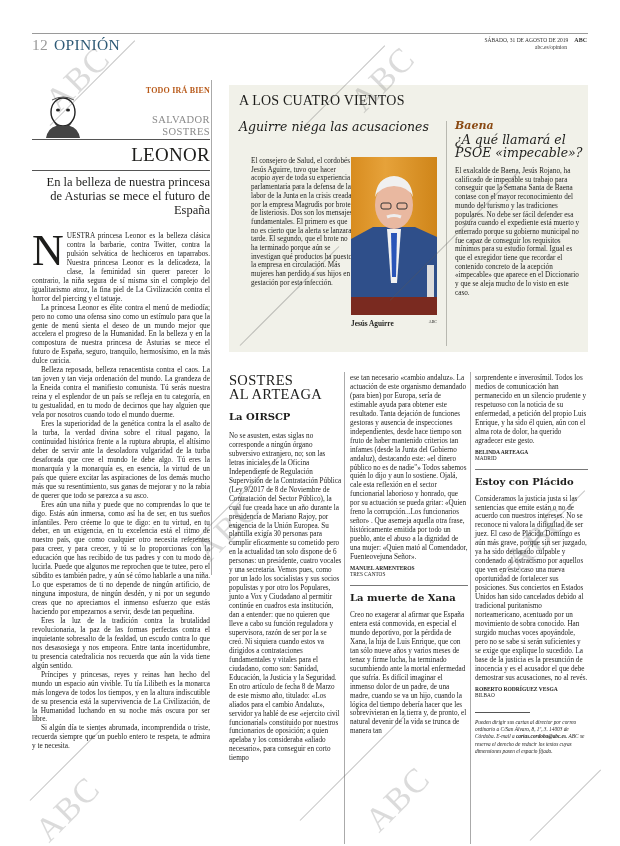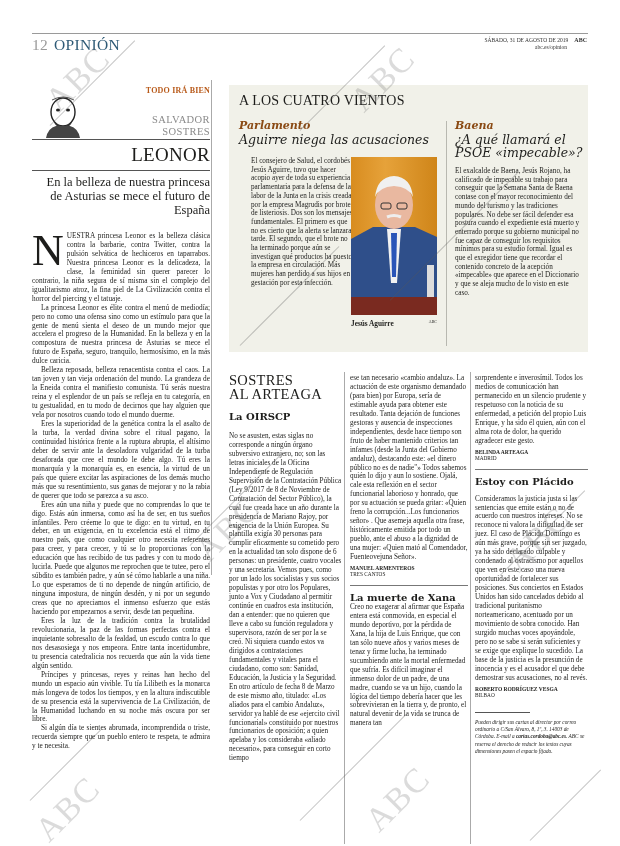--- a/index.html
+++ b/index.html
@@ -109,21 +109,20 @@
   <p>Eres aún una niña y puede que no comprendas lo que te digo. Estás aún inmersa, como así ha de ser, en tus sueños infantiles. Pero créeme lo que te digo: en tu virtud, en tu deber, en un exigencia, en tu excelencia está el ritmo de nuestro país, que como cualquier otro necesita referentes para creer, y para crecer, y tú se lo proporcionas con la educación que has recibido de tus padres y con tu modo de lucirla. Puede que algunos me reprochen que te tutee, pero el súbdito es también padre, y aún sé cómo hablarle a una niña. Lo que esperamos de ti no depende de ningún artificio, de ninguna impostura, de ningún desdén, y ni por un segundo creas que no apreciamos el inmenso esfuerzo que estás haciendo por empezarnos a servir, desde tan pequeñina.</p>
   <p>Eres la luz de la tradición contra la brutalidad revolucionaria, la paz de las formas perfectas contra el inquietante sobresalto de la fealdad, un escudo contra lo que nos desasosiega y nos empeora. Entre tanta incertidumbre, tu presencia catedralicia nos recuerda que aún la vida tiene algún sentido.</p>
   <p>Príncipes y princesas, reyes y reinas han hecho del mundo un espacio aún vivible. Tu tía Lilibeth es la monarca más longeva de todos los tiempos, y en la altura indiscutible de su presencia está la supervivencia de La Civilización, de la Humanidad luchando en su noche más oscura por ser libre.</p>
   <p>Si algún día te sientes abrumada, incomprendida o triste, recuerda siempre que un pueblo entero te respeta, te admira y te necesita.</p>
 </div>
 <div class="vline-left"></div>
 
 <div class="box">
   <div class="box-title">A LOS CUATRO VIENTOS</div>
   <div class="s1">
-    <div class="story-kicker">Parlamento</div>
     <div class="story-head">Aguirre niega las acusaciones</div>
     <div class="txt">El consejero de Salud, el cordobés Jesús Aguirre, tuvo que hacer acopio ayer de toda su experiencia parlamentaria para la defensa de la labor de la Junta en la crisis creada por la empresa Magrudis por brote de listeriosis. Dos son los mensajes fundamentales. El primero es que no es cierto que la alerta se lanzara tarde. El segundo, que el brote no ha terminado porque aún se investigan qué productos ha puesto la empresa en circulación. Más mujeres han perdido a sus hijos en gestación por esta infección.</div>
     <div class="photo">
       <svg width="86" height="158" viewBox="0 0 86 158">
         <path d="M0 82 L22 70 L64 70 L86 80 L86 140 L0 140Z" fill="#2f4f8a"></path>
         <path d="M36 72 L50 72 L46 126 L40 126Z" fill="#f2f2f2"></path>
         <path d="M40 76 L46 76 L45 120 L41 120Z" fill="#2a55b8"></path>
         <ellipse cx="43" cy="48" rx="19" ry="24" fill="#e9b8a0"></ellipse>
         <path d="M24 40 Q26 20 43 19 Q60 20 62 40 Q58 30 43 29 Q28 30 24 40Z" fill="#f0f0f0"></path>
         <rect x="30" y="46" width="10" height="6" rx="2" fill="none" stroke="#333" stroke-width="1"></rect>
@@ -154,21 +153,21 @@
 <div class="lc lc1">No se asusten, estas siglas no corresponde a ningún órgano subversivo extranjero, no; son las letras iniciales de la Oficina Independiente de Regulación Supervisión de la Contratación Pública (Ley 9/2017 de 8 de Noviembre de Contratación del Sector Público), la cual fue creada hace un año durante la presidencia de Mariano Rajoy, por exigencia de la Unión Europea. Su plantilla exigía 30 personas para cumplir eficazmente su cometido pero en la actualidad tan solo dispone de 6 personas: un presidente, cuatro vocales y una secretaria. Vemos pues, como por un lado los socialistas y sus socios populistas y por otro los Populares, junto a Vox y Ciudadano al permitir continúe en cuadros esta institución, dan a entender: que no quieren que lleve a cabo su función reguladora y supervisora, razón de ser por la se creó. Ni siquiera cuando estos va dirigidos a contrataciones fundamentales y vitales para el ciudadano, como son: Sanidad, Educación, la Justicia y la Seguridad. En otro artículo de fecha 8 de Marzo de este mismo año, titulado: «Los aliados para el cambio Andaluz», servidor ya hablé de ese «ejercito civil funcionarial» constituido por nuestros funcionarios de oposición; a quien apelaba y los consideraba «aliado necesario», para conseguir en corto tiempo</div>
 
 <div class="vl" style="left:344px;top:372px;height:472px;"></div>
 <div class="lc lc2">
   <div>ese tan necesario «cambio andaluz». La actuación de este organismo demandado (para bien) por Europa, sería de estimable ayuda para obtener este resultado. Tanta dejación de funciones gestoras y ausencia de inspecciones independientes, desde hace tiempo son fruto de haber mantenido criterios tan infames (desde la Junta del Gobierno andaluz), destacando este: «el dinero público no es de nadie"» Todos sabemos quién lo dijo y aun lo sostiene. Ojalá, cale esta reflexión en el sector funcionarial laborioso y honrado, que por su actuación se pueda gritar: «Quien freno la corrupción...Los funcionarios señor» . Que asemeja aquella otra frase, históricamente emitida por todo un pueblo, ante el abuso a la dignidad de una mujer: «Quien mató al Comendador, Fuenteovejuna Señor».</div>
   <div class="sign">
     <div>MANUEL ARMENTEROS</div>
     <span>TRES CANTOS</span>
   </div>
   <div class="hrule"></div>
-  <div class="letter-head" style="">La muerte de Xana</div>
+  <div class="letter-head" style="margin-bottom:8px">La muerte de Xana</div>
   <div>Creo no exagerar al afirmar que España entera está conmovida, en especial el mundo deportivo, por la pérdida de Xana, la hija de Luis Enrique, que con tan sólo nueve años y varios meses de tenaz y firme lucha, ha terminado sucumbiendo ante la mortal enfermedad que sufría. Es difícil imaginar el inmenso dolor de un padre, de una madre, cuando se va un hijo, cuando la lógica del tiempo debería hacer que les sobrevivieran en la tierra y, de pronto, el natural devenir de la vida se trunca de manera tan</div>
 </div>
 
 <div class="vl" style="left:470px;top:372px;height:472px;"></div>
 <div class="lc lc3">
   <div>sorprendente e inverosímil. Todos los medios de comunicación han permanecido en un silencio prudente y respetuoso con la noticia de su enfermedad, a petición del propio Luis Enrique, y ha sido él quien, aún con el alma rota de dolor, ha querido agradecer este gesto.</div>
   <div class="sign">
     <div>BELINDA ARTEAGA</div>
     <span>MADRID</span>
   </div>

